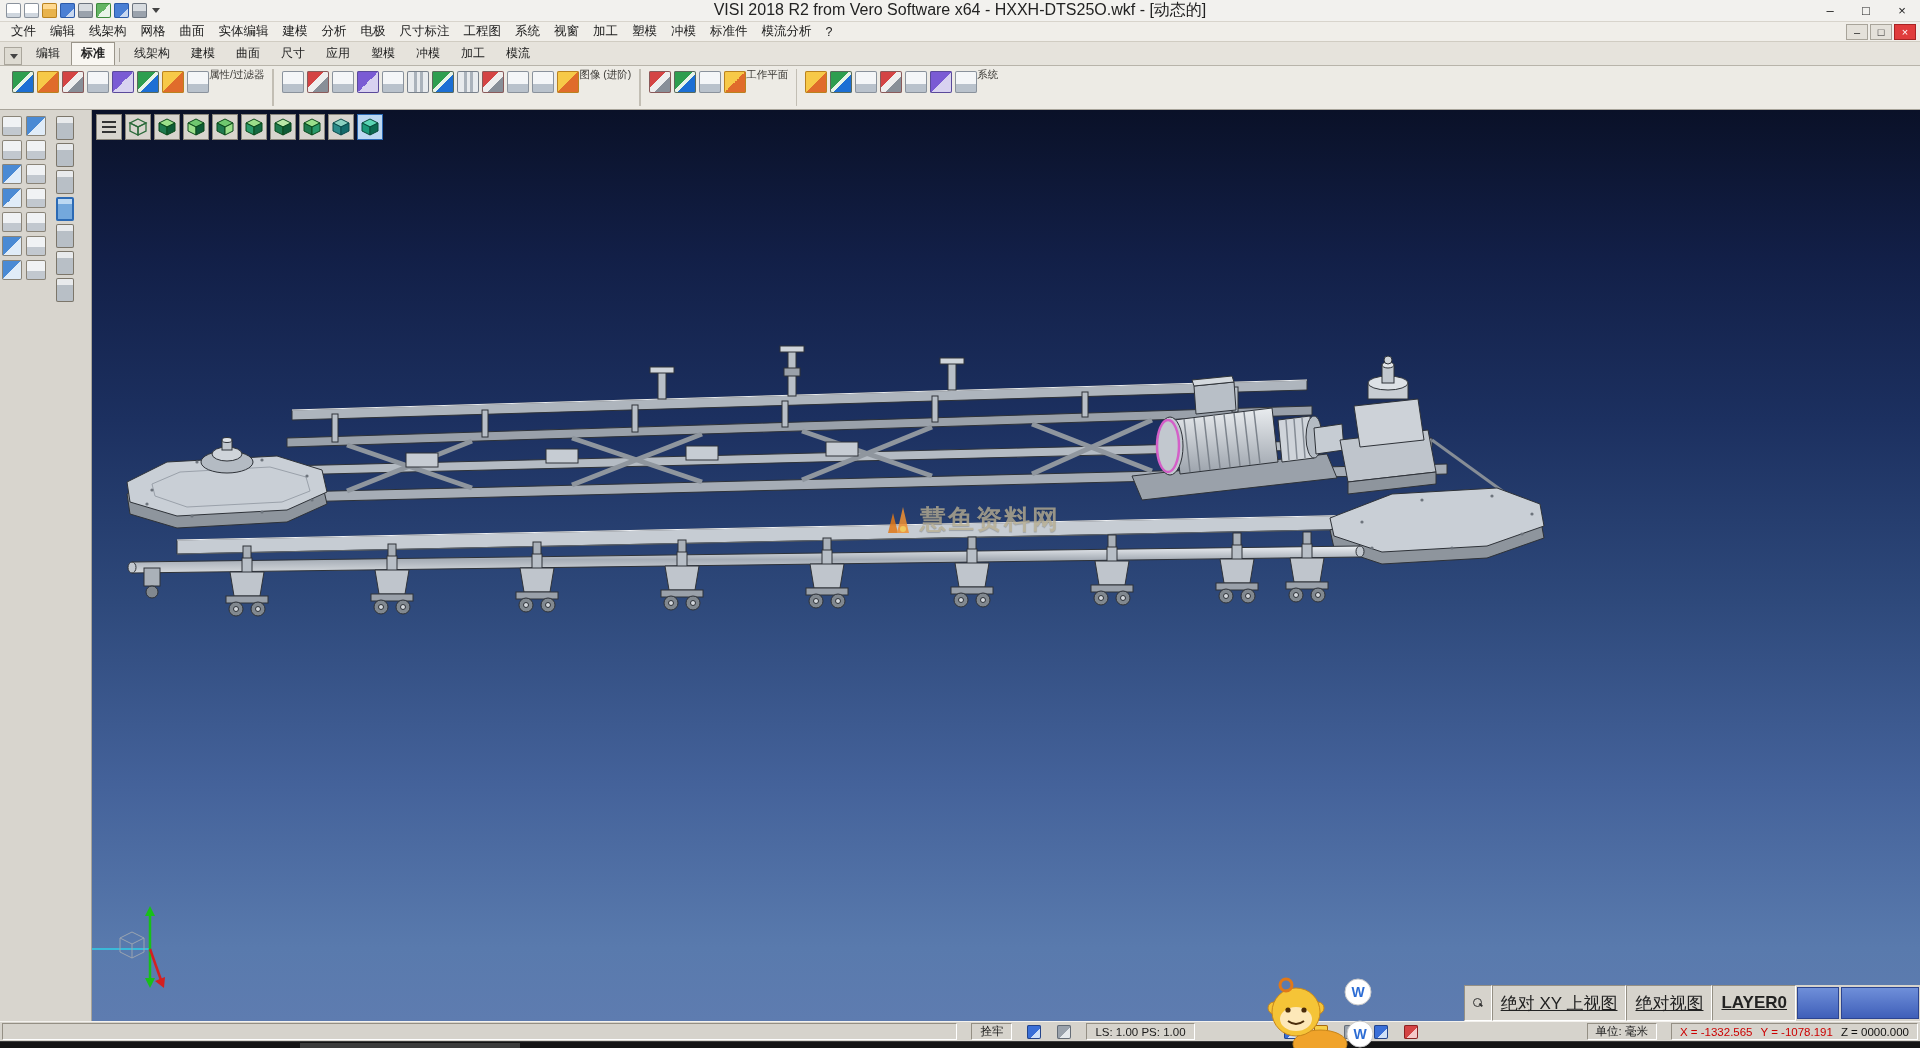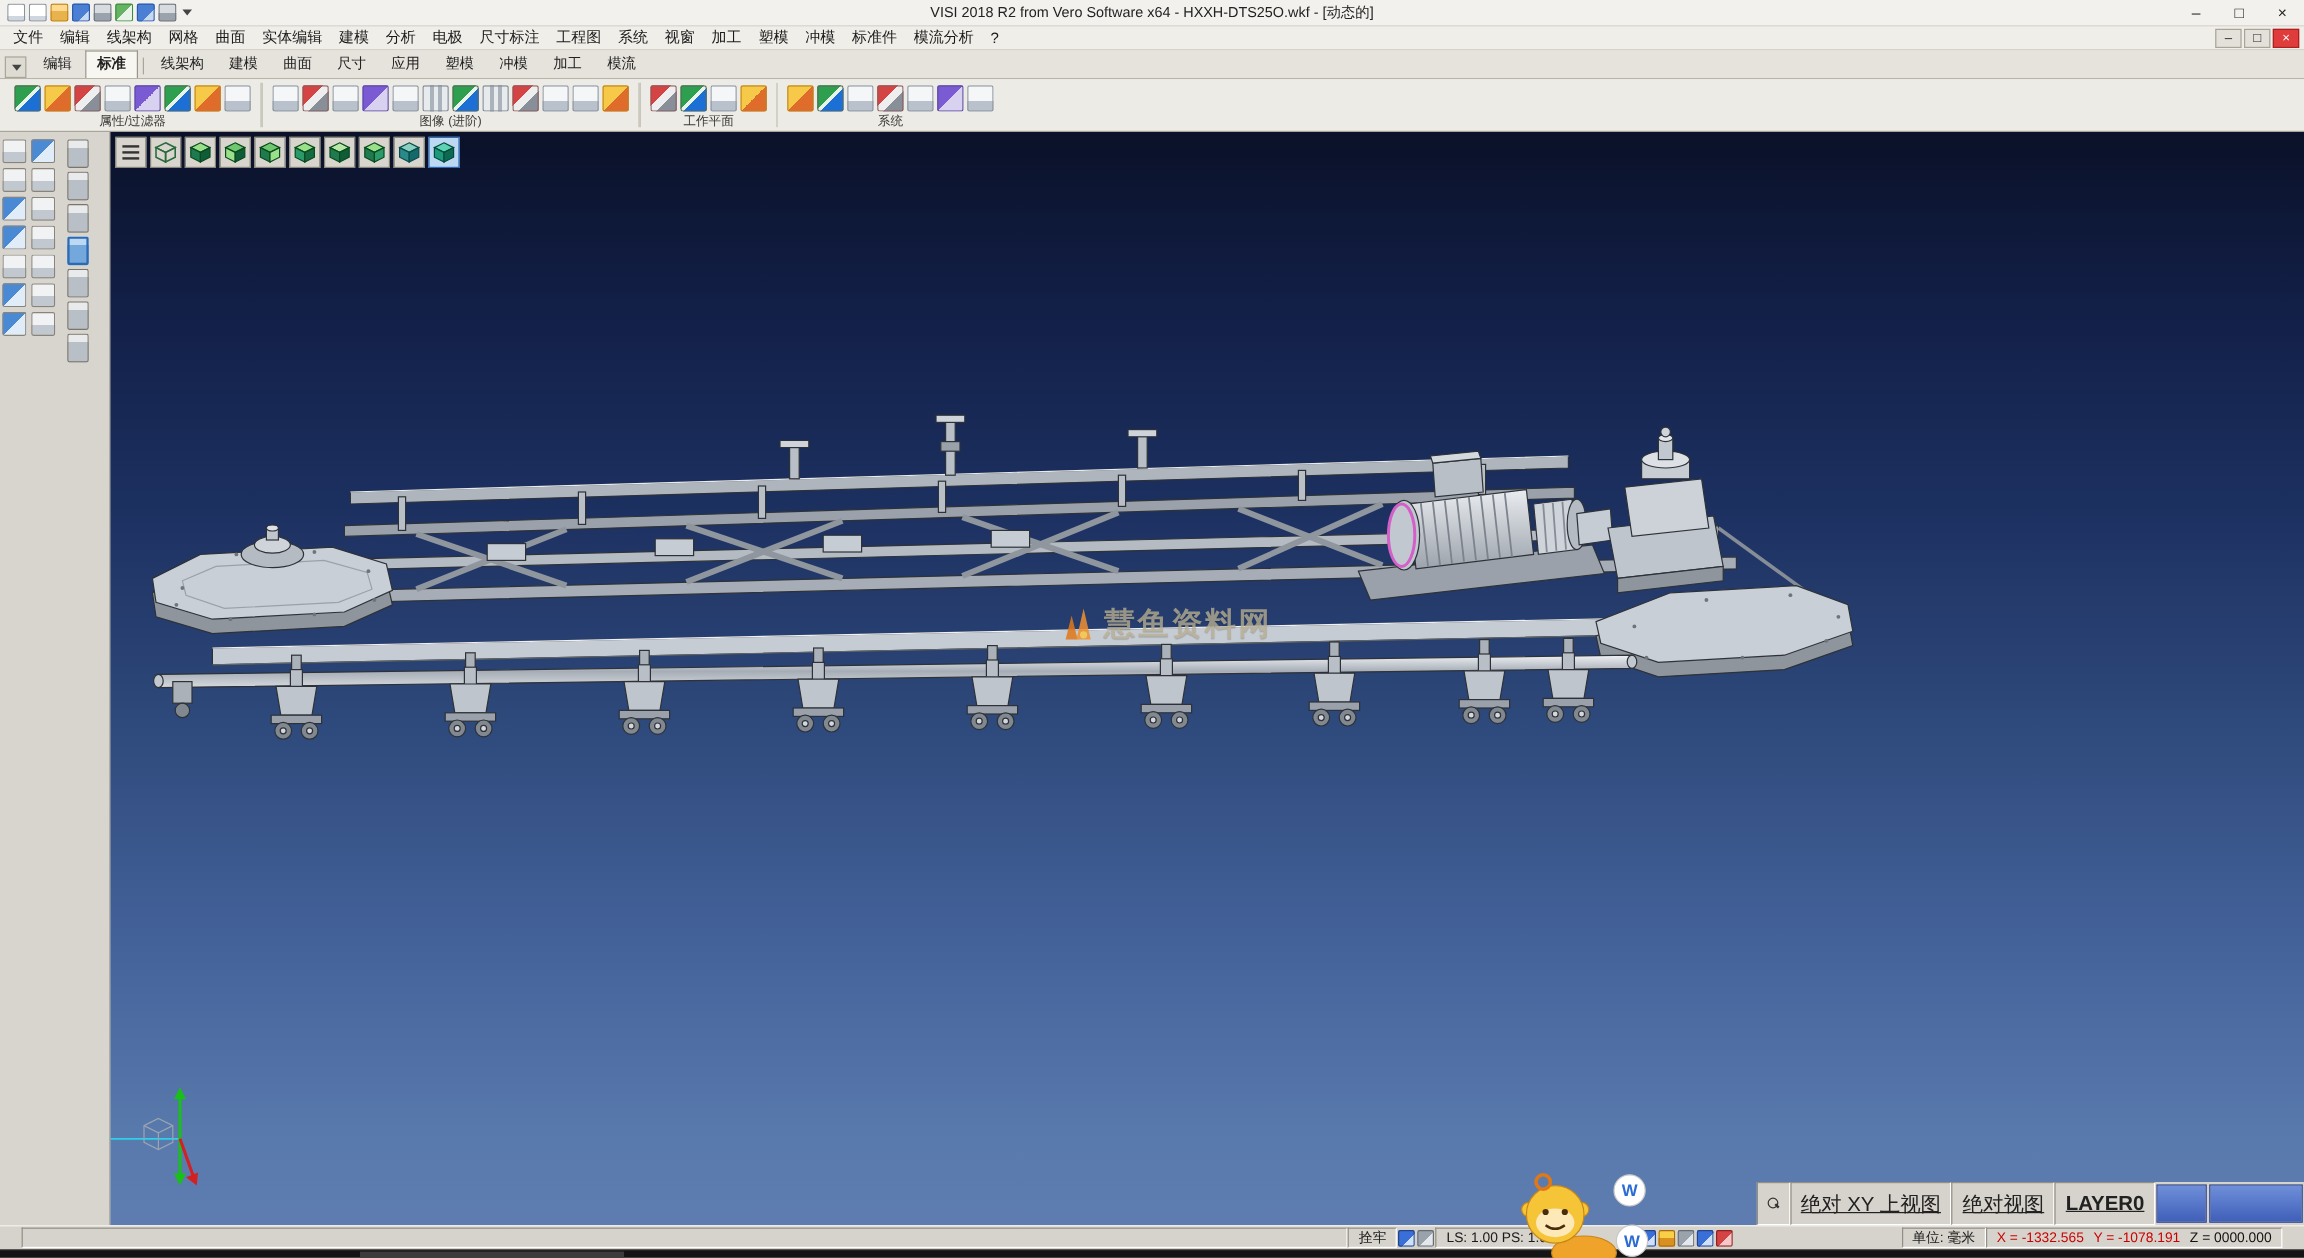--- a/index.html
+++ b/index.html
@@ -9,41 +9,41 @@
   
   .titlebar { height:22px; background:#f2f1ee; display:flex; align-items:center; border-bottom:1px solid #d8d4cc; position:relative; }
   .qat { display:flex; align-items:center; gap:3px; padding:0 6px; }
   .qic { width:15px; height:15px; border-radius:2px; }
   .qic1 { background:linear-gradient(180deg,#fff 0 70%,#cfd6de 70%); box-shadow:inset 0 0 0 1px #8a929c; }
   .qic2 { background:linear-gradient(180deg,#ffd98f 0 40%,#e8b34c 40%); box-shadow:inset 0 0 0 1px #b9821f; }
   .qic3 { background:linear-gradient(135deg,#4a7fd4 0 65%,#c8d8f0 65%); box-shadow:inset 0 0 0 1px #2c5aa8; }
   .qic4 { background:linear-gradient(180deg,#d8dce0 0 55%,#9aa2ac 55%); box-shadow:inset 0 0 0 1px #6c747e; }
   .qic5 { background:linear-gradient(135deg,#64b464 0 50%,#e8f4e8 50%); box-shadow:inset 0 0 0 1px #3c8a3c; }
   .caret { width:0; height:0; border-left:4px solid transparent; border-right:4px solid transparent; border-top:5px solid #444; margin-left:2px; }
-  .title-text { position:absolute; left:0; right:0; text-align:center; font-size:12px; color:#222; pointer-events:none; }
+  .title-text { position:absolute; left:0; right:0; text-align:center; font-size:16px; color:#222; pointer-events:none; }
   .wincontrols { margin-left:auto; display:flex; }
   .wbtn { width:36px; height:21px; display:flex; align-items:center; justify-content:center; font-size:13px; color:#222; }
 
   
   .menubar { height:20px; background:#f0eee9; display:flex; align-items:center; padding-left:4px; font-size:12.5px; color:#1a1a1a; border-bottom:1px solid #d0ccc2; }
   .menu-item { padding:1px 7px; cursor:default; }
   .mdi-controls { margin-left:auto; display:flex; gap:2px; padding-right:4px; }
   .mdibtn { width:22px; height:16px; display:flex; align-items:center; justify-content:center; font-size:11px; background:#e4e1da; border:1px solid #a8a49a; color:#222; }
   .mdibtn.close { background:#e03c3c; color:#fff; border-color:#a82222; }
 
   
   .tabrow { height:24px; background:#e6e3dc; display:flex; align-items:flex-end; padding:2px 4px 0 4px; gap:1px; border-bottom:1px solid #b8b4aa; }
   .tab-caret-btn { width:18px; height:18px; display:flex; align-items:center; justify-content:center; background:#dedbd2; border:1px solid #aaa69c; margin-right:3px; }
   .tab { font-size:12px; padding:2px 9px 3px 9px; color:#222; border:1px solid transparent; border-bottom:none; }
   .tab.active { background:#f8f6f1; border-color:#9a958a; font-weight:bold; }
   .tab-sep { width:1px; height:14px; background:#aaa69c; margin:0 3px 3px 3px; }
 
   
   .ribbon { height:44px; background:#edebe5; display:flex; align-items:stretch; border-bottom:1px solid #a8a49a; padding-left:4px; }
-  .rgroup { display:flex; flex-direction:column; padding:2px 8px 0 8px; }
+  .rgroup { display:flex; flex-direction:row; padding:2px 8px 0 8px; }
   .ricons { display:flex; align-items:center; gap:3px; height:28px; }
   .rlabel { text-align:center; font-size:10.5px; color:#3c3a36; height:14px; line-height:13px; }
   .rib-sep { width:1px; background:#c2beb4; margin:3px 0; }
   .ic { width:22px; height:22px; border-radius:2px; flex:0 0 auto; }
   .icA { background:linear-gradient(135deg,#2e9e4f 0 45%,#e8f4e8 45% 55%,#1c6fd4 55%); box-shadow:inset 0 0 0 1px #5a6a5a; }
   .icB { background:linear-gradient(180deg,#f4f6f8 0 60%,#b9c2cc 60%); box-shadow:inset 0 0 0 1px #8a929c; }
   .icC { background:linear-gradient(135deg,#f7c948 0 50%,#e06c2b 50%); box-shadow:inset 0 0 0 1px #b9821f; }
   .icD { background:linear-gradient(135deg,#d44444 0 40%,#eeeeee 40% 60%,#888f98 60%); box-shadow:inset 0 0 0 1px #8a5a5a; }
   .icE { background:linear-gradient(135deg,#7a5bd4 0 50%,#d8d2f0 50%); box-shadow:inset 0 0 0 1px #5a4a9a; }
   .icP { background:linear-gradient(90deg,#e8ebee 0 30%,#aab2bb 30% 45%,#e8ebee 45% 60%,#aab2bb 60% 75%,#e8ebee 75%); box-shadow:inset 0 0 0 1px #7a828c; }
@@ -78,21 +78,21 @@
 
   .vp-overlay { position:absolute; right:0; bottom:0; height:36px; display:flex; align-items:stretch; background:#d6d3cc; z-index:30; font-size:17px; color:#222;text-decoration:underline; }
   .ocell, .scell { border:1px solid; border-color:#948f84 #fff #fff #948f84; }
   .obar { width:42px; margin:2px 1px; background:linear-gradient(180deg,#6f8fd9,#3f5fb9); border:1px solid #2c4490; }
   .obar.wide { width:78px; }
   .mag { width:10px; height:10px; position:relative; }
   .mag::before { content:""; position:absolute; left:0; top:0; width:7px; height:7px; border:1.5px solid #333; border-radius:50%; }
   .mag::after { content:""; position:absolute; left:6px; top:6px; width:4px; height:1.5px; background:#333; transform:rotate(45deg); }
 
   
-  .statusbar { position:absolute; left:0; right:0; bottom:7px; height:20px; background:#d6d3cc; border-top:1px solid #f4f2ee; display:flex; align-items:stretch; font-size:11.5px; color:#1a1a1a; padding:1px 18px; gap:0; z-index:40; }
+  .statusbar { position:absolute; left:0; right:0; bottom:7px; height:20px; background:#d6d3cc; border-top:1px solid #f4f2ee; display:flex; align-items:stretch; font-size:11.5px; color:#1a1a1a; padding:1px 2px; gap:14px; z-index:40; }
   .scell { display:flex; align-items:center; padding:0 8px; white-space:nowrap; }
   .scell.grow { flex:1; }
   .sic { width:14px; height:14px; align-self:center; border-radius:2px; margin:0 1px; }
   .sic.b { background:linear-gradient(135deg,#3a6fd8 0 60%,#cfe0f8 60%); box-shadow:inset 0 0 0 1px #24448a; }
   .sic.y { background:linear-gradient(180deg,#f7d048 0 50%,#d89020 50%); box-shadow:inset 0 0 0 1px #a86a10; }
   .sic.g { background:linear-gradient(135deg,#9aa2ac 0 55%,#e4e8ec 55%); box-shadow:inset 0 0 0 1px #646c76; }
   .sic.r { background:linear-gradient(135deg,#d44444 0 55%,#f4c8c8 55%); box-shadow:inset 0 0 0 1px #8a2222; }
   .sgap60 { width:60px; }
   .sgap140 { width:140px; }
   .coord-red { color:#cc0000; }

